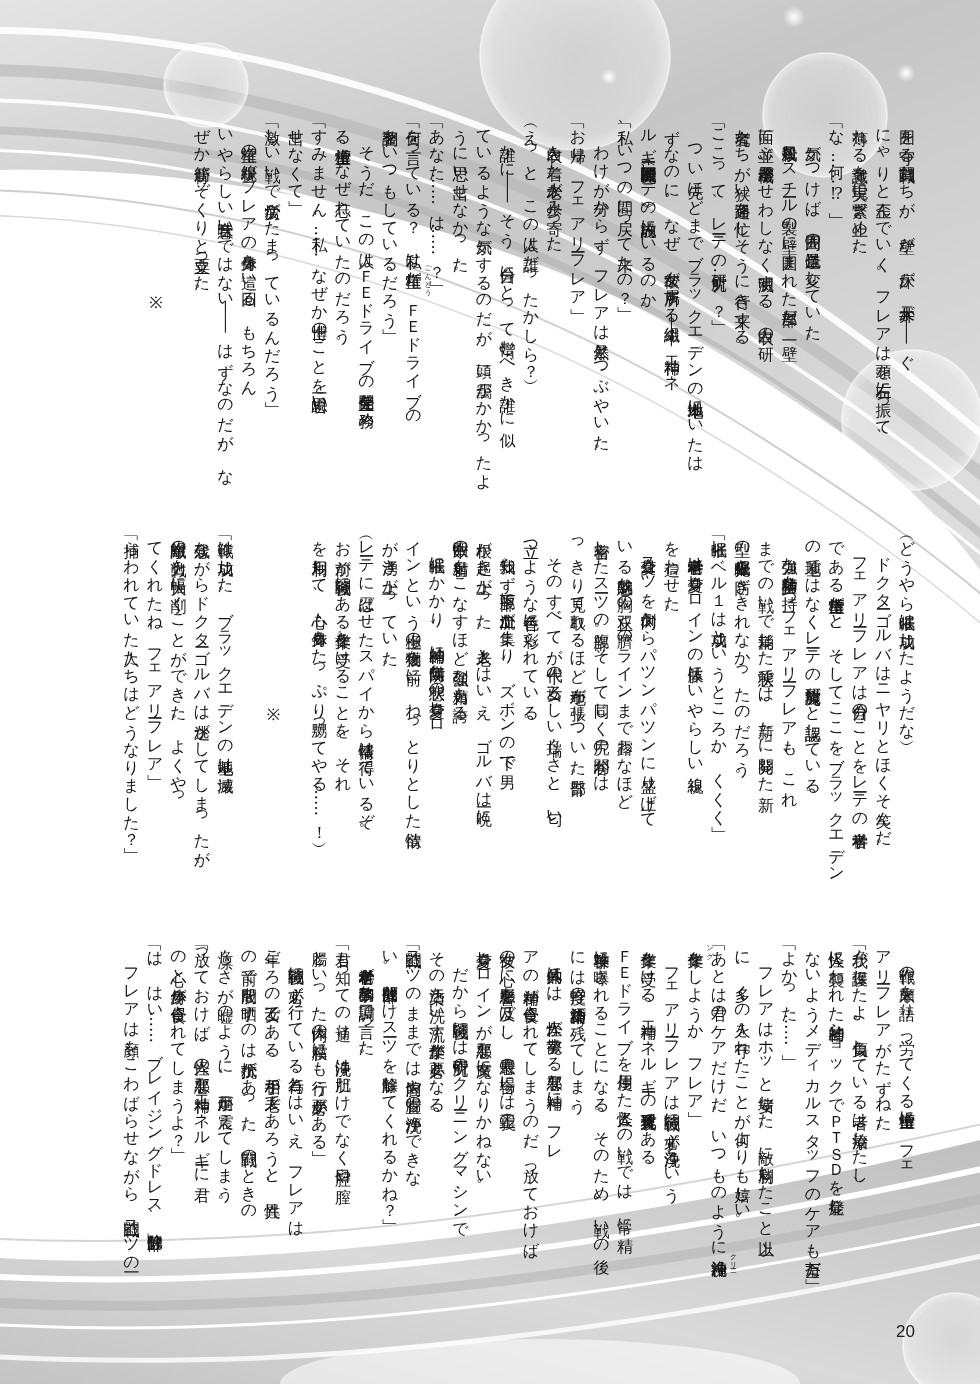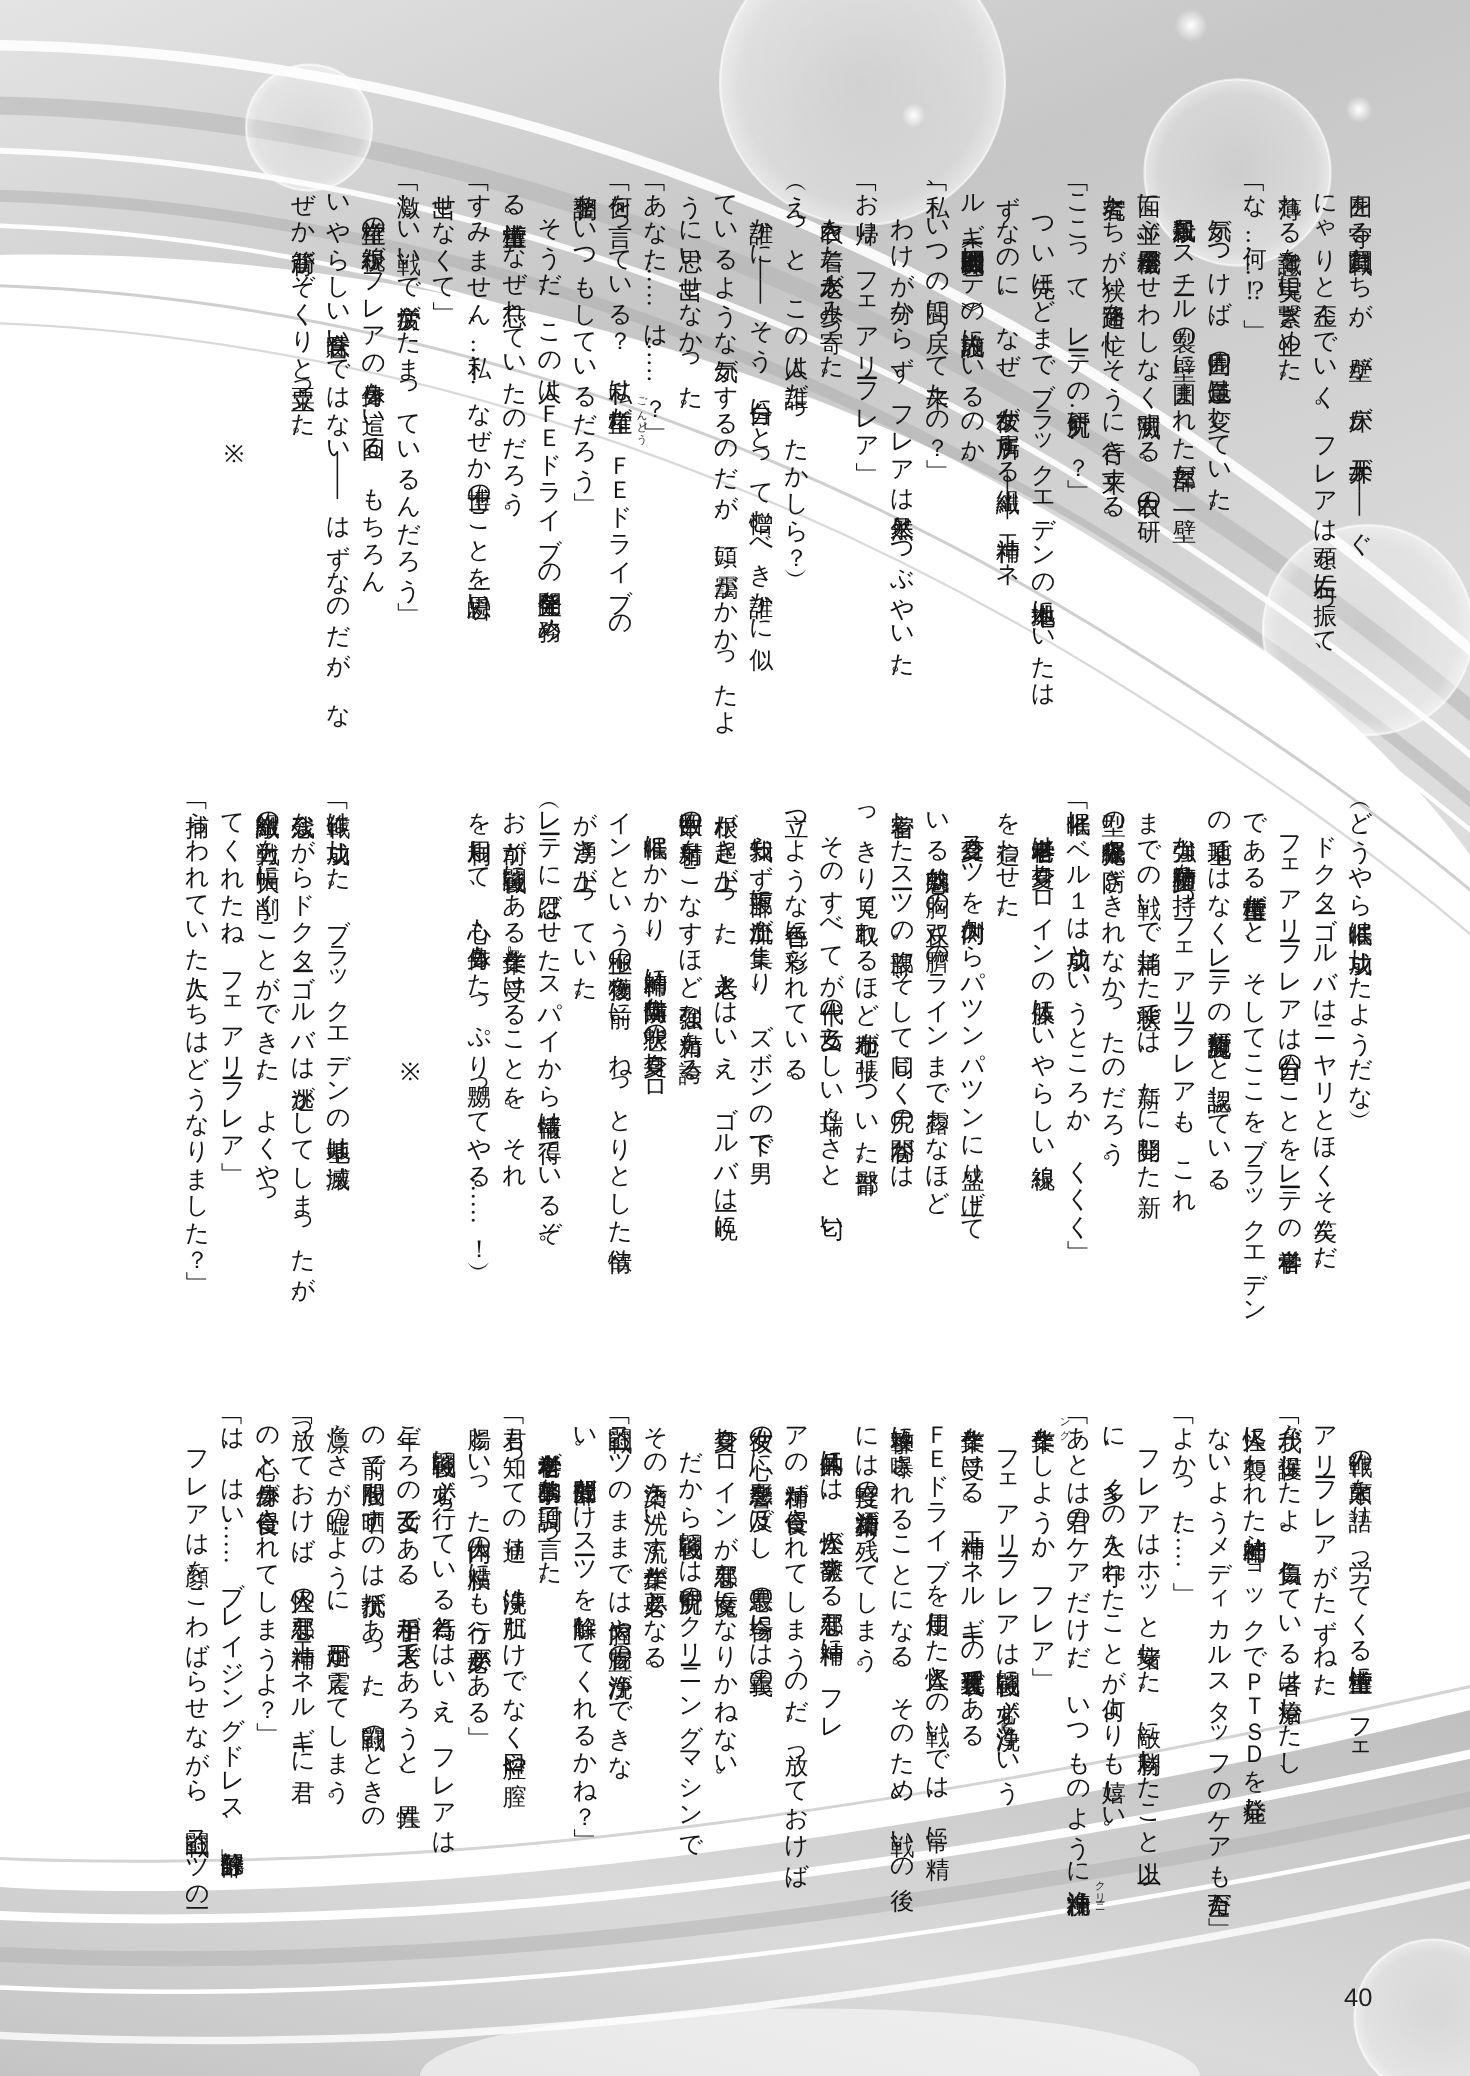--- a/index.html
+++ b/index.html
@@ -199,14 +199,14 @@
     <div class="col">　戦闘後に必ず行っている行為とはいえ、フレアは</div>
     <div class="col">年ごろの乙女である。相手が老人であろうと、異性</div>
     <div class="col">の前で股間を晒すのは抵抗があった。戦闘のときの</div>
     <div class="col">凛々しさが嘘のように、両足が震えてしまう。</div>
     <div class="col">「放っておけば、怪人の邪悪な精神エネルギーに君</div>
     <div class="col">の心と身体が侵食されてしまうよ？」</div>
     <div class="col">「は、はい……ブレイジングドレス、部分解除」</div>
     <div class="col">　フレアは顔をこわばらせながら、戦闘スーツの一</div>
   </section>
 
-  <div class="page-num">40</div>
+  <div class="page-num">20</div>
 </main>
 
 </body></html>

